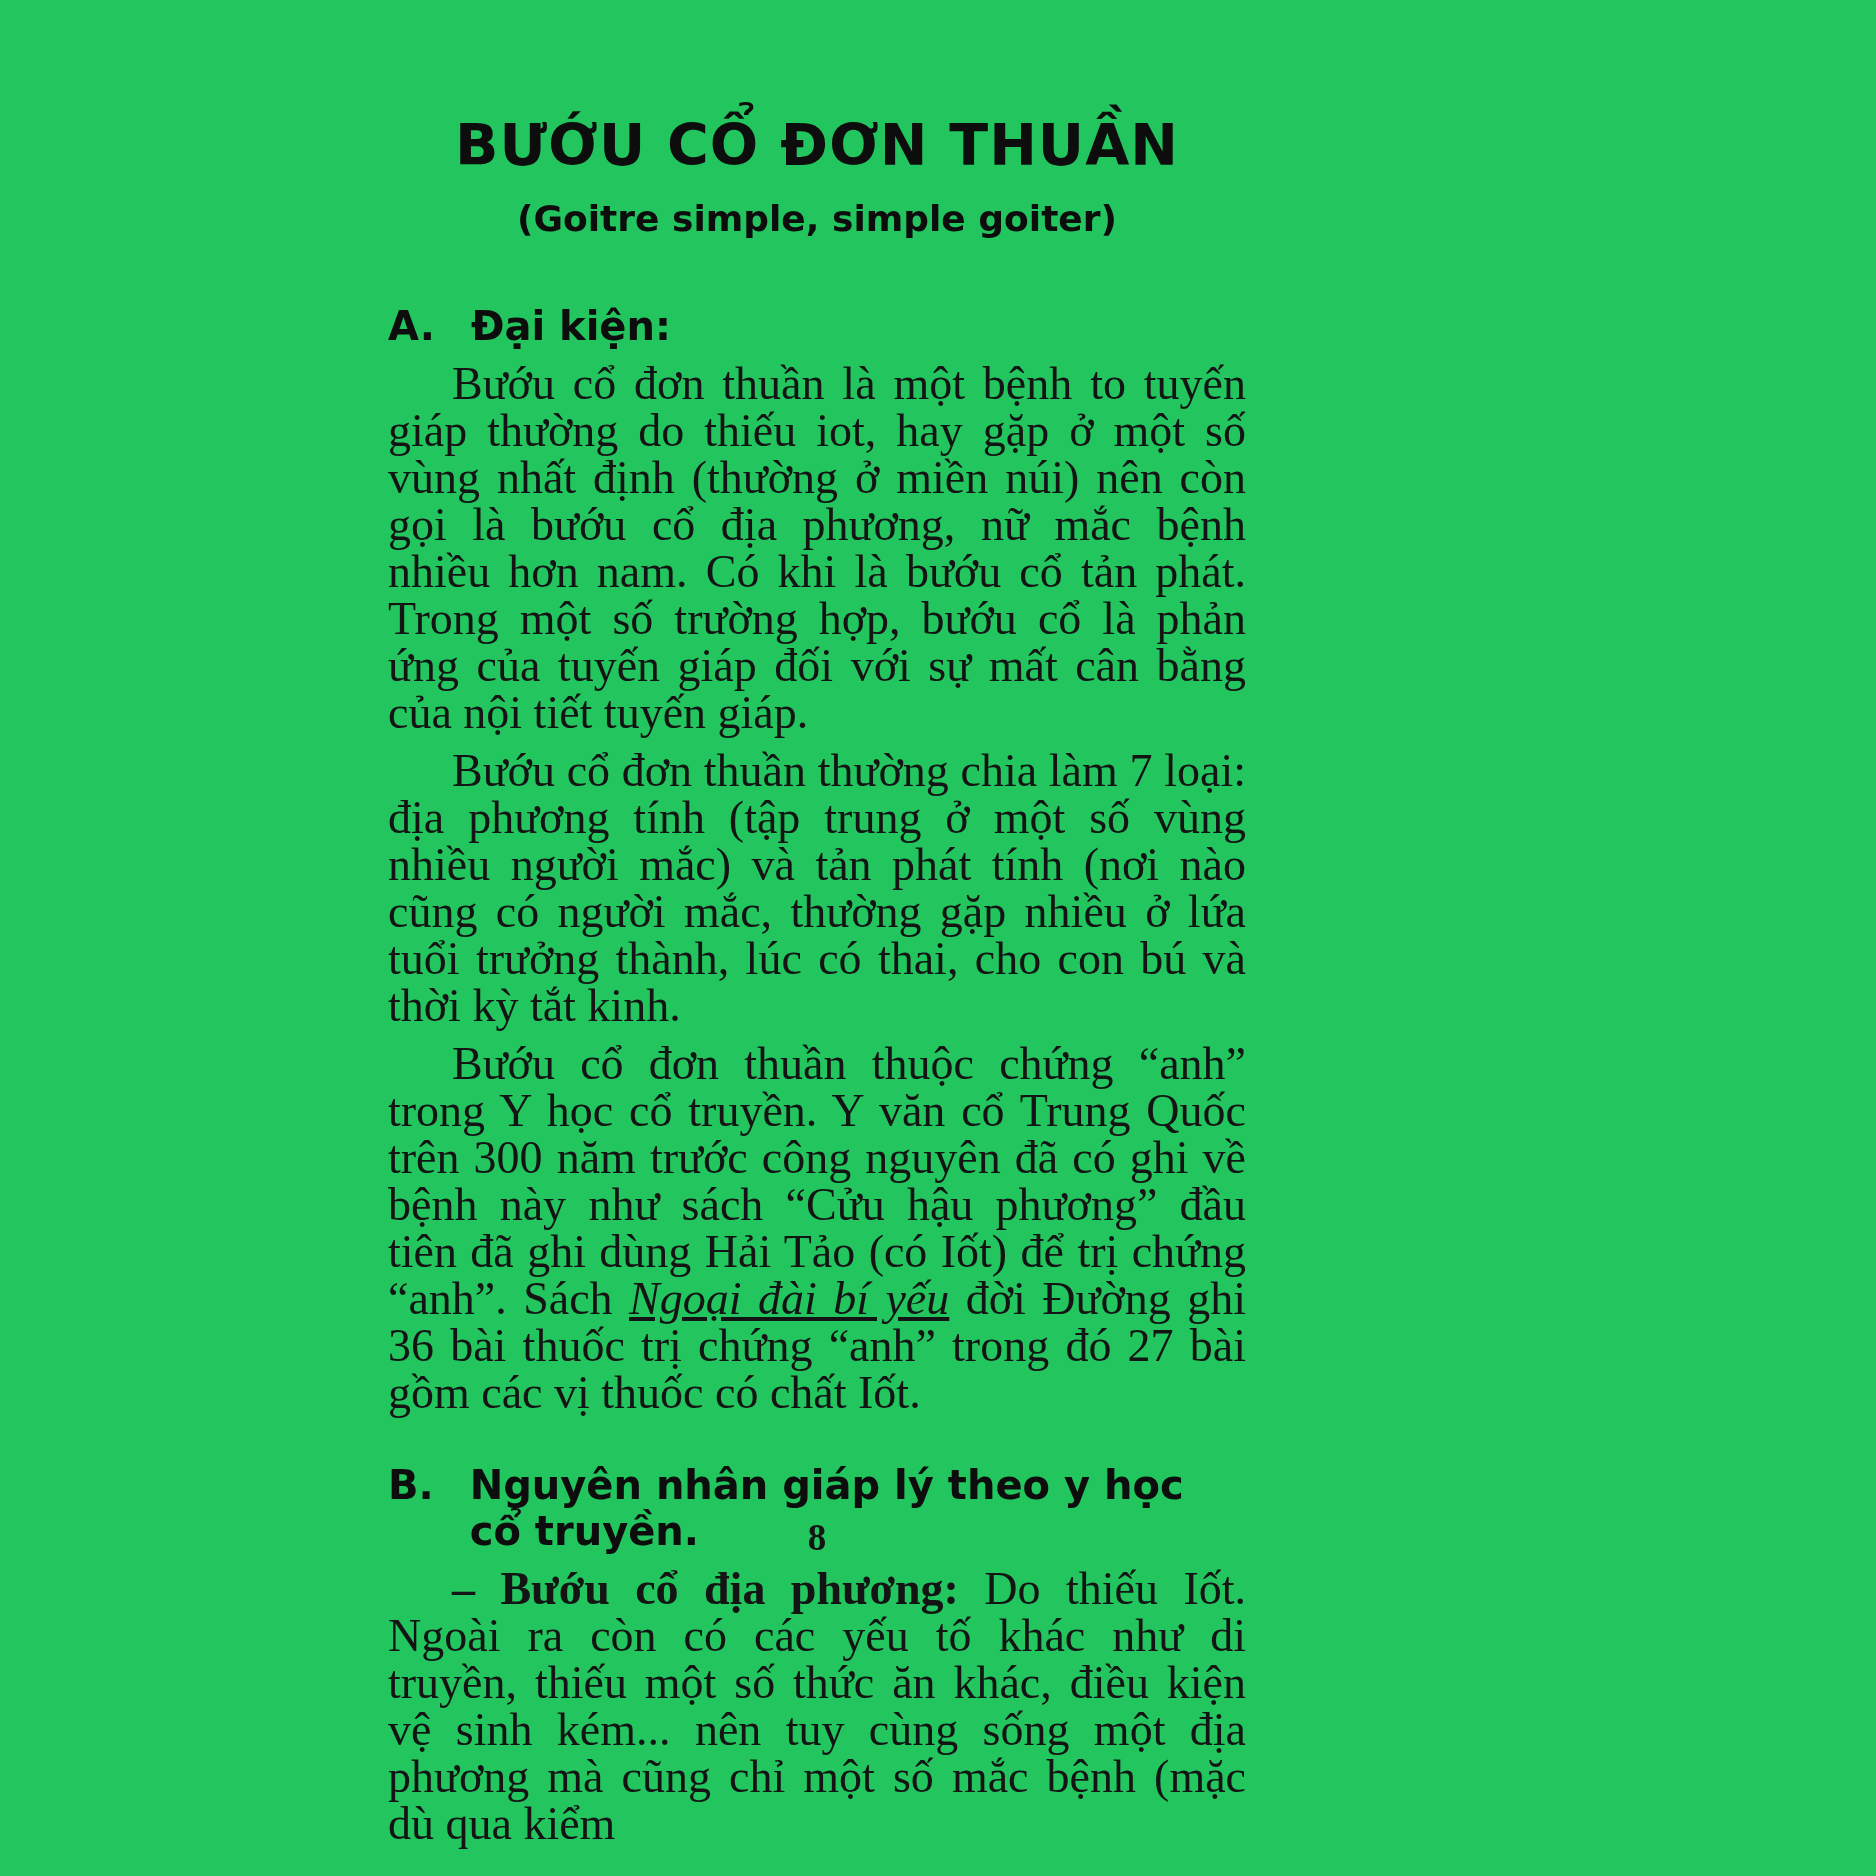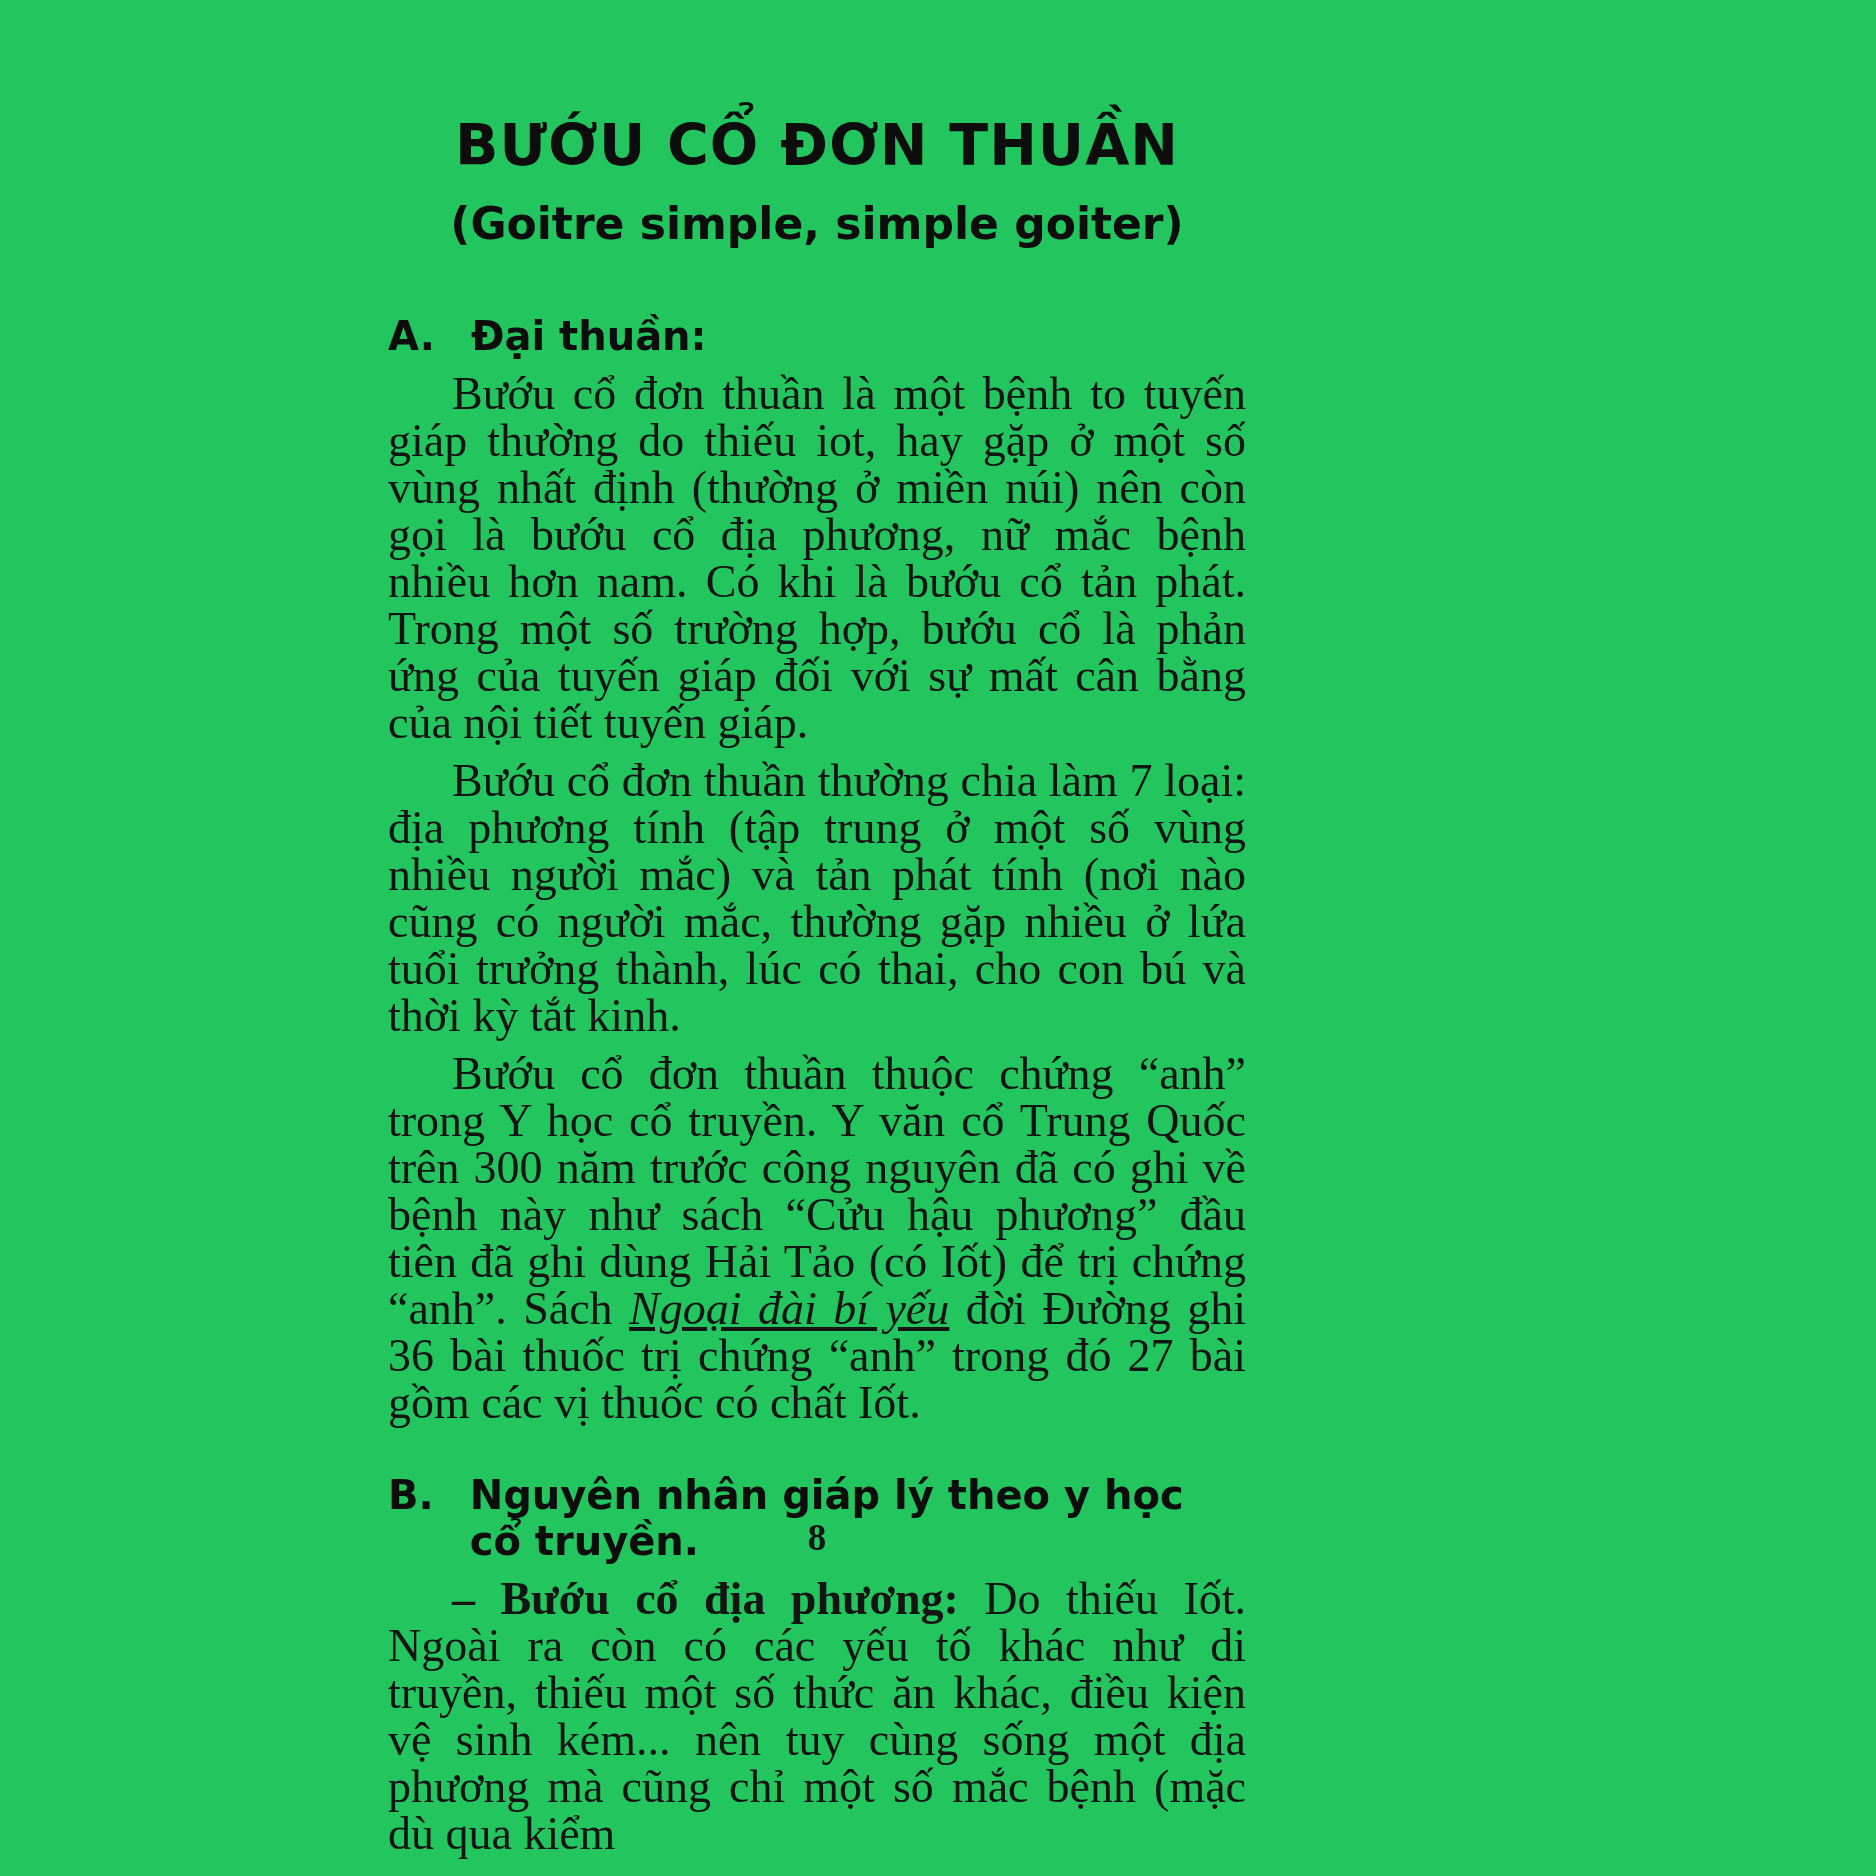--- a/index.html
+++ b/index.html
@@ -28,21 +28,21 @@
     font-weight: 900;
     font-size: 57px;
     letter-spacing: 1px;
     color: #0d0d0d;
   }
   .subtitle {
     margin-top: 20px;
     text-align: center;
     font-family: "DejaVu Sans", sans-serif;
     font-weight: 700;
-    font-size: 44px;
+    font-size: 36px;
     color: #0d0d0d;
   }
   .section-heading {
     display: flex;
     align-items: baseline;
     gap: 36px;
     font-family: "DejaVu Sans", sans-serif;
     font-weight: 700;
     font-size: 40px;
     color: #0d0d0d;
@@ -80,21 +80,21 @@
 
 <div class="page">
   <div class="content">
 
     <div class="title">BƯỚU CỔ ĐƠN THUẦN</div>
 
     <div class="subtitle">(Goitre simple, simple goiter)</div>
 
     <div class="section-heading heading-a">
       <span>A.</span>
-      <span>Đại thuần:</span>
+      <span>Đại kiện:</span>
     </div>
 
     <div class="body-text">
       <p class="para first-after-heading">Bướu cổ đơn thuần là một bệnh to tuyến giáp thường do thiếu iot, hay gặp ở một số vùng nhất định (thường ở miền núi) nên còn gọi là bướu cổ địa phương, nữ mắc bệnh nhiều hơn nam. Có khi là bướu cổ tản phát. Trong một số trường hợp, bướu cổ là phản ứng của tuyến giáp đối với sự mất cân bằng của nội tiết tuyến giáp.</p>
 
       <p class="para">Bướu cổ đơn thuần thường chia làm 7 loại: địa phương tính (tập trung ở một số vùng nhiều người mắc) và tản phát tính (nơi nào cũng có người mắc, thường gặp nhiều ở lứa tuổi trưởng thành, lúc có thai, cho con bú và thời kỳ tắt kinh.</p>
 
       <p class="para"><span>Bướu cổ đơn thuần thuộc chứng “anh” trong Y học cổ truyền. Y văn cổ Trung Quốc trên 300 năm trước công nguyên đã có ghi về bệnh này như sách “Cửu hậu phương” đầu tiên đã ghi dùng Hải Tảo (có Iốt) để trị chứng “anh”. Sách </span><span class="italic">Ngoại đài bí yếu</span><span>  đời Đường ghi 36 bài thuốc trị chứng “anh” trong đó 27 bài gồm các vị thuốc có chất Iốt.</span></p>
     </div>
 

